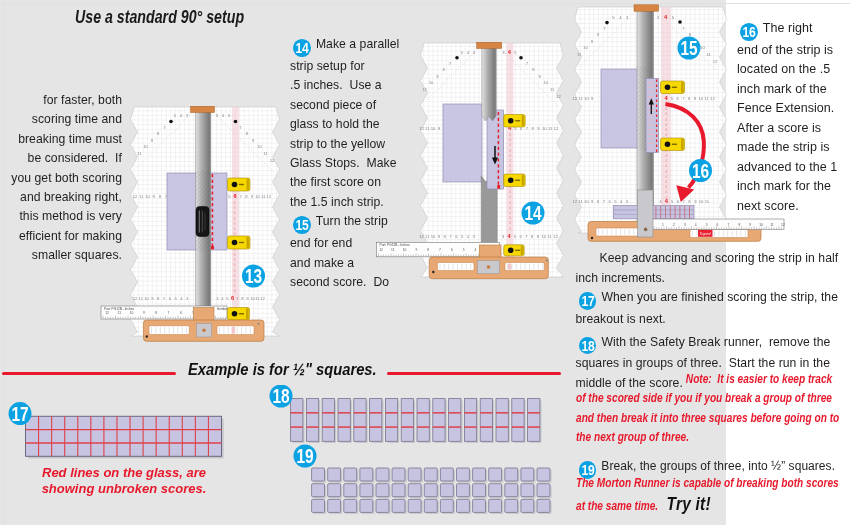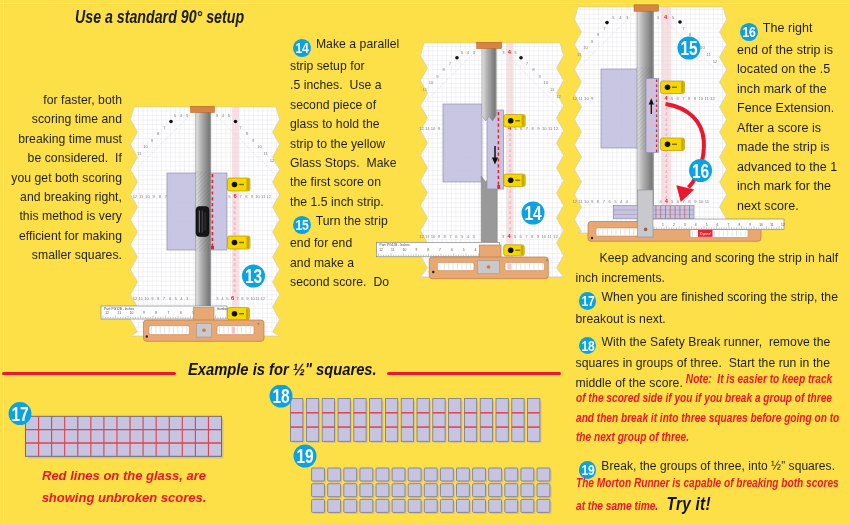--- a/index.html
+++ b/index.html
@@ -1,15 +1,15 @@
 <!DOCTYPE html>
 <html><head><meta charset="utf-8"><style>
 * { margin:0; padding:0; box-sizing:border-box; }
 html,body { width:850px; height:525px; background:#fff; overflow:hidden; }
-#page { position:relative; width:850px; height:525px; background:#fde047;
+#page { position:relative; width:726px; height:525px; background:#e5e5e5;
   font-family:"Liberation Sans",sans-serif; color:#2b2b2b; }
 .body { position:absolute; font-size:12.2px; line-height:19.4px; color:#1f1f1f; letter-spacing:0.05px; }
 .bodyL { font-size:12.5px; line-height:19.55px; }
 .bdg { display:inline-block; background:#0aa2e2; color:#fff; border-radius:50%;
   text-align:center; font-weight:bold; font-style:normal; text-indent:0;
   vertical-align:-5.1px; letter-spacing:0; margin:0 1.5px 0 3.2px; }
 .bn { display:inline-block; transform:scale(0.8,1.02); transform-origin:50% 50%; letter-spacing:-0.5px; }
 .rscript { position:absolute; font-size:12.5px; line-height:19.4px; font-weight:bold;
   font-style:italic; color:#e8192c; }
 .tryit { color:#111; font-size:19px; letter-spacing:0.3px; }
@@ -854,13 +854,13 @@
       <rect x="488.70" y="499.40" width="12.9" height="13.0" rx="1" fill="#c7c4e2" stroke="#77758e" stroke-width="0.8"></rect>
       <rect x="506.50" y="501.10" width="12.9" height="13.0" fill="#b0b0b8" opacity="0.5" rx="1"></rect>
       <rect x="504.80" y="499.40" width="12.9" height="13.0" rx="1" fill="#c7c4e2" stroke="#77758e" stroke-width="0.8"></rect>
       <rect x="522.60" y="501.10" width="12.9" height="13.0" fill="#b0b0b8" opacity="0.5" rx="1"></rect>
       <rect x="520.90" y="499.40" width="12.9" height="13.0" rx="1" fill="#c7c4e2" stroke="#77758e" stroke-width="0.8"></rect>
       <rect x="538.70" y="501.10" width="12.9" height="13.0" fill="#b0b0b8" opacity="0.5" rx="1"></rect>
       <rect x="537.00" y="499.40" width="12.9" height="13.0" rx="1" fill="#c7c4e2" stroke="#77758e" stroke-width="0.8"></rect>
       <circle cx="305" cy="456" r="11.5" fill="#0aa2e2"></circle>
       <text x="305" y="463.26685" font-size="20.5" font-weight="bold" fill="#fff" text-anchor="middle" textLength="17.2" lengthAdjust="spacingAndGlyphs" font-family="Liberation Sans">19</text>
     </svg>
-<div style="position:absolute;left:39px;top:464.7px;width:170px;text-align:center;font-size:13px;font-weight:bold;font-style:italic;color:#e8192c;line-height:22px">Red lines on the glass, are<br>showing unbroken scores.</div>
+<div style="position:absolute;left:39px;top:464.7px;width:170px;text-align:center;font-size:13px;font-weight:bold;font-style:italic;color:#e8192c;line-height:16px">Red lines on the glass, are<br>showing unbroken scores.</div>
 </div>
 </body></html>

